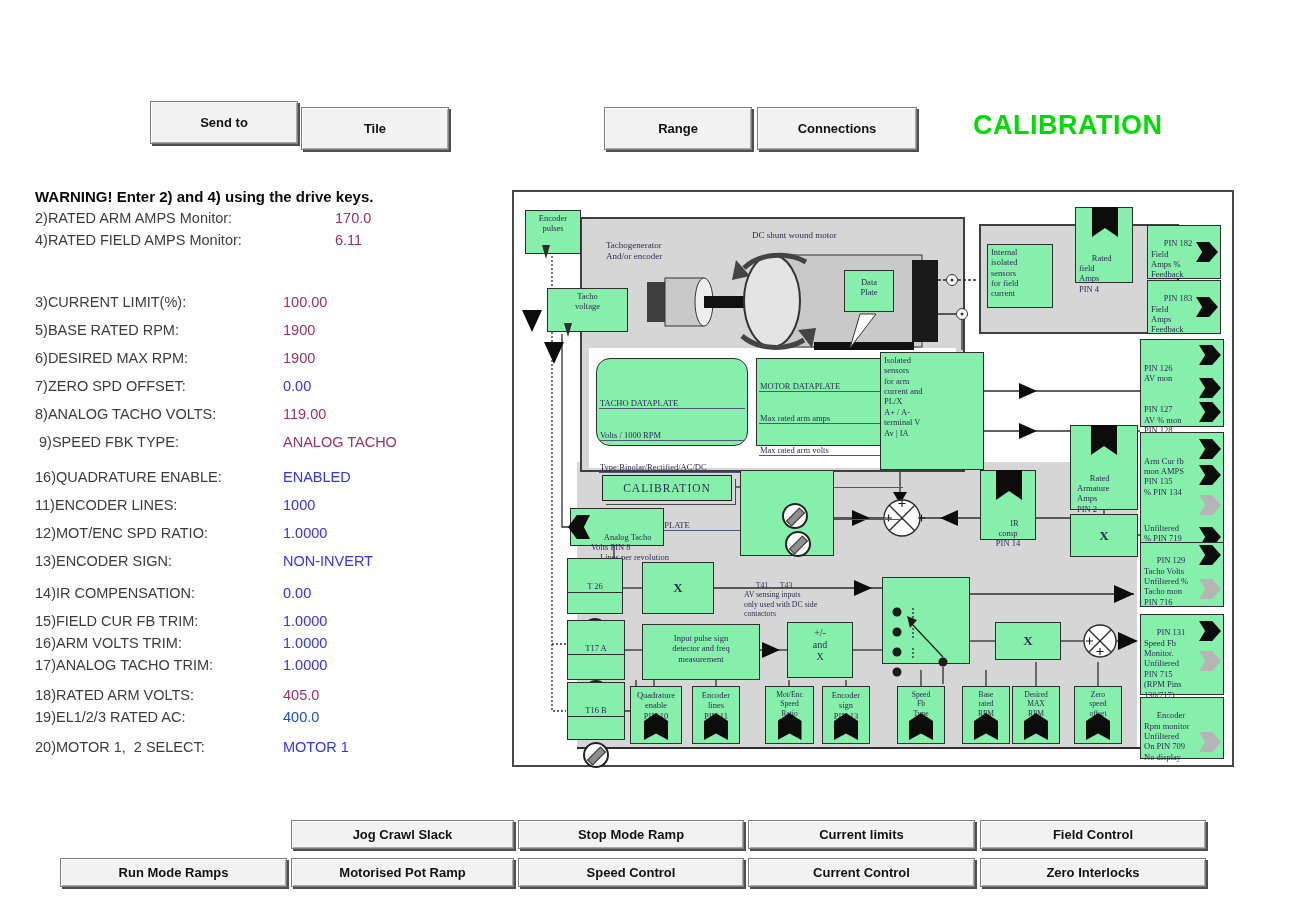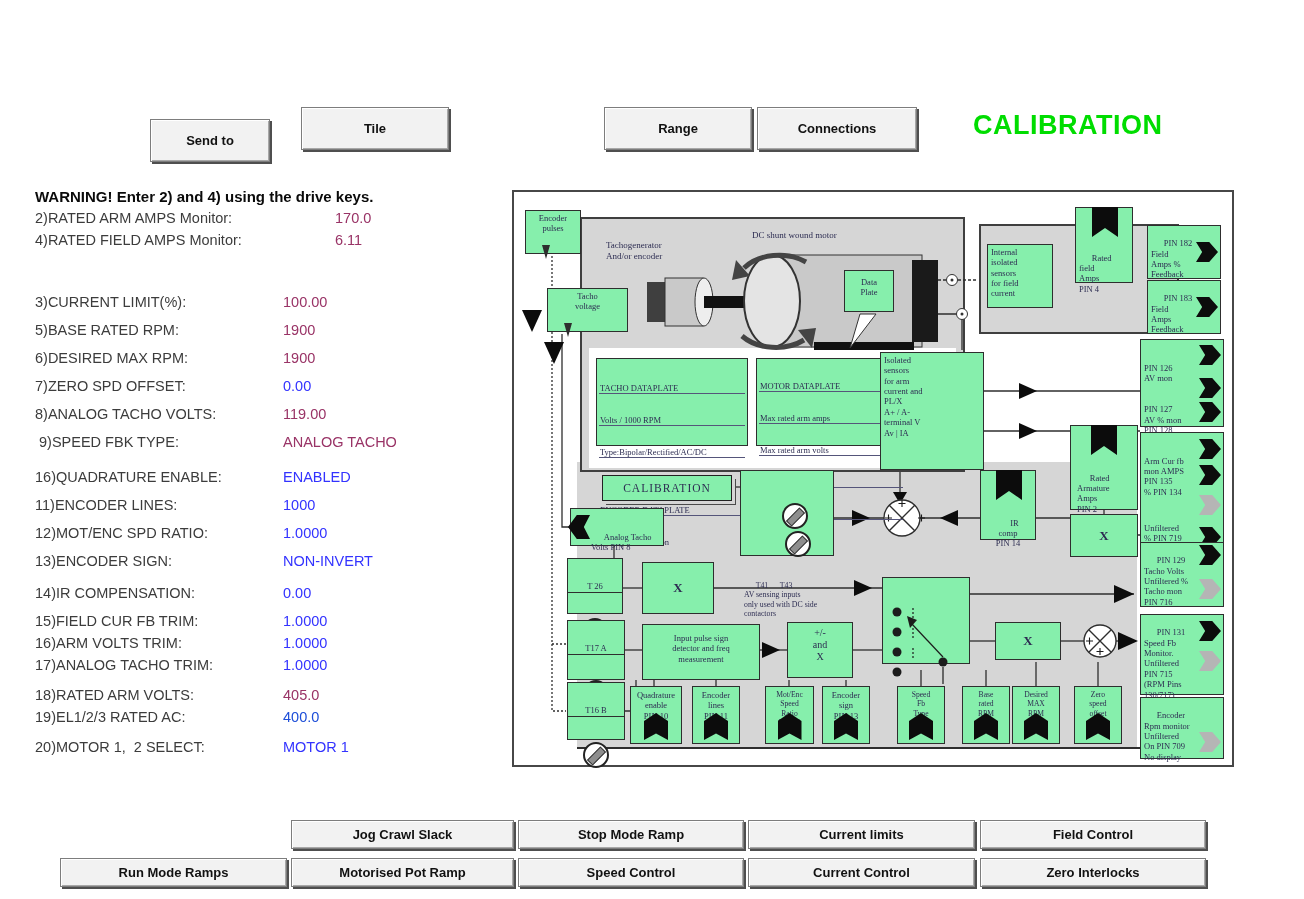--- a/index.html
+++ b/index.html
@@ -50,21 +50,21 @@
 .term .tlabel { border-bottom:1px solid #2e2e2e; padding:1px 0; }
 .term .tscrew { padding:4px 0 2px; }
 .xbox { display:flex; align-items:center; justify-content:center; font-size:13px; font-weight:bold; }
 .pinbox { text-align:center; padding-top:3px; }
 </style>
 </head>
 <body>
 
 <div id="screen">
 
-  <button class="btn" style="left:150px;top:119px;width:120px;height:43px;">Send to</button>
+  <button class="btn" style="left:150px;top:101px;width:148px;height:43px;">Send to</button>
   <button class="btn" style="left:301px;top:107px;width:148px;height:43px;">Tile</button>
   <button class="btn" style="left:604px;top:107px;width:148px;height:43px;">Range</button>
   <button class="btn" style="left:757px;top:107px;width:160px;height:43px;">Connections</button>
   <div id="title" style="color: rgb(0, 221, 0);">CALIBRATION</div>
 
   <div id="warning">WARNING! Enter 2) and 4) using the drive keys.</div>
 
   <div class="prow vindent" style="top:210px">
       <span class="lbl">2)RATED ARM AMPS Monitor:</span>
       <span class="val" style="color: rgb(153, 51, 102);">170.0</span>
@@ -245,21 +245,21 @@
 pulses</div>
     <div class="dbox callout" style="left:33px;top:96px;width:81px;height:44px;">Tacho
 voltage</div>
 
     <div class="dtext" style="left:238px;top:38px;width:160px;">DC shunt wound motor</div>
     <div class="dtext" style="left:92px;top:48px;width:90px;">Tachogenerator
 And/or encoder</div>
     <div class="dbox" style="left:330px;top:78px;width:50px;height:42px;text-align:center;padding-top:6px;">Data
 Plate</div>
 
-    <div class="dbox" style="left:82px;top:166px;width:152px;height:88px;padding:3px 2px;">
+    <div class="dbox" style="left:82px;top:166px;width:152px;height:88px;padding:18px 2px;border-radius:14px;">
       <div class="platerow">TACHO DATAPLATE</div>
       <div class="platerow">Volts / 1000 RPM</div>
       <div class="platerow">Type:Bipolar/Rectified/AC/DC</div>
       <div class="platerow spacer"></div>
       <div class="platerow">ENCODER DATAPLATE</div>
       <div class="platerow last">Lines per revolution</div>
     </div>
     <div class="dbox" style="left:242px;top:166px;width:150px;height:88px;padding:1px 2px;">
       <div class="platerow">MOTOR DATAPLATE</div>
       <div class="platerow">Max rated arm amps</div>

